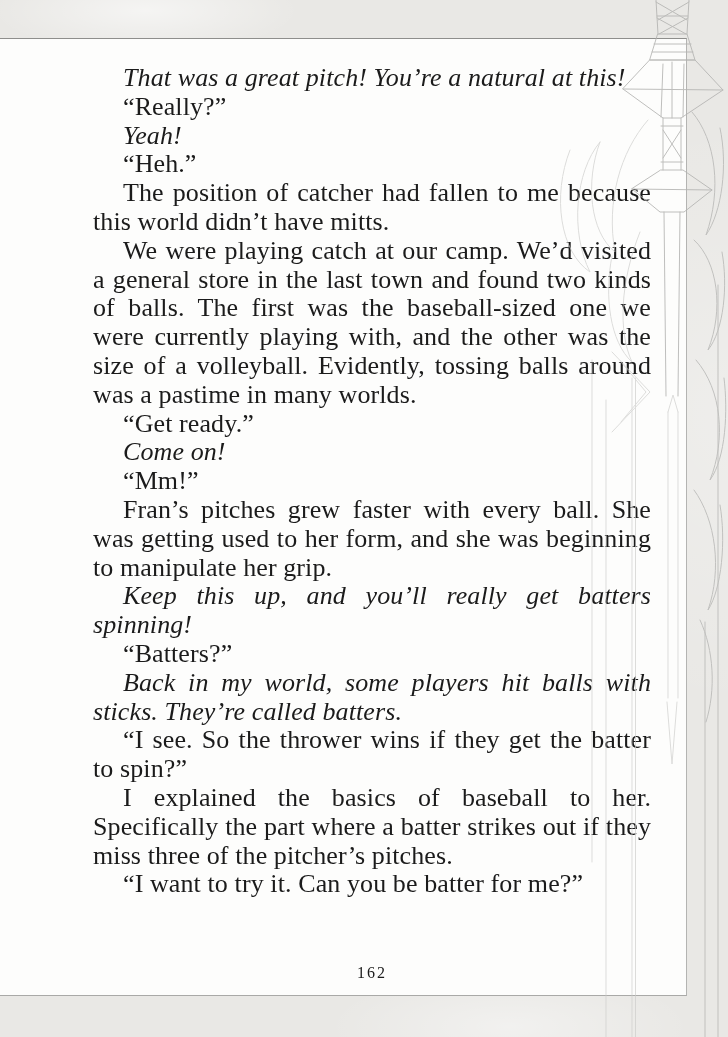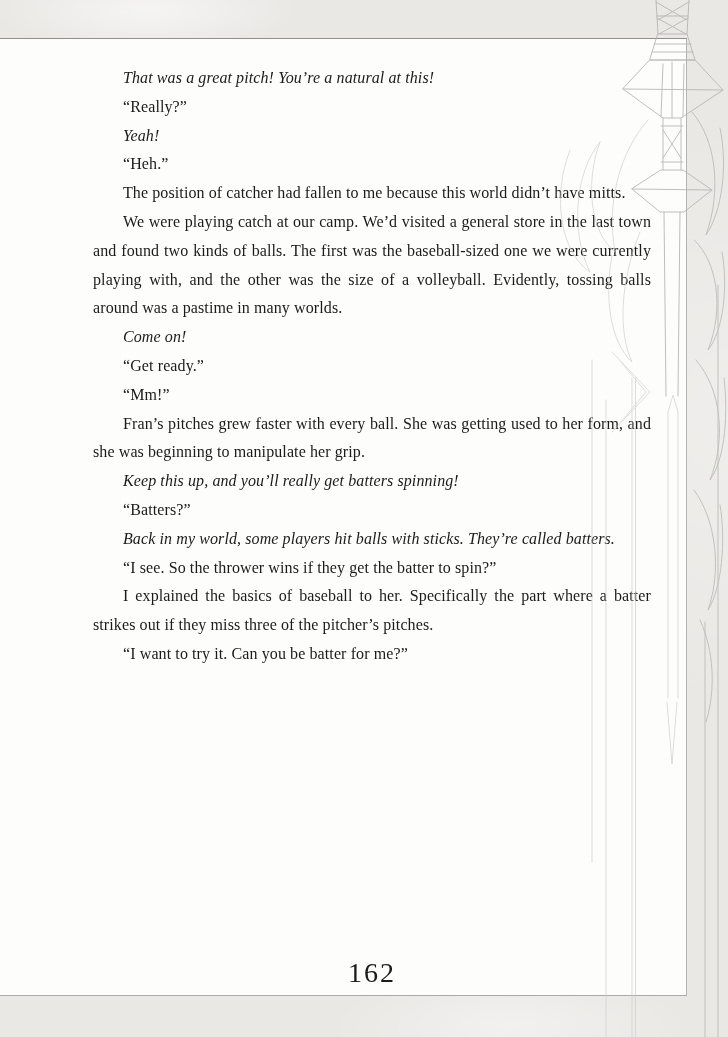--- a/index.html
+++ b/index.html
@@ -40,55 +40,55 @@
   .sword .onpage { stroke: var(--sword-faint, #cbcbc9); opacity: .65; }
   .sword .marginart { stroke: var(--sword-margin, #b6b6b4); opacity: .8; }
   .text-block {
     position: absolute;
     left: 93px; top: 25px;
     width: 558px;
     z-index: 3;
   }
   p.para {
     margin: 0;
-    font-size: 16px;
+    font-size: 26px;
     line-height: 28.8px;
     text-align: justify;
     text-indent: 30px;
     color: var(--ink, #1b1b1b);
     letter-spacing: 0.1px;
   }
   p.para.italic { font-style: italic; }
   .page-number {
     position: absolute;
     left: 93px; top: 922px;
     width: 558px;
     text-align: center;
-    font-size: 28px;
+    font-size: 16px;
     line-height: 24px;
     letter-spacing: 2px;
     color: var(--ink, #1b1b1b);
     z-index: 3;
   }
 </style>
 </head>
 <body>
 
 <div class="scene">
   <div class="page">
 
     <div class="text-block">
         <p class="para italic">That was a great pitch! You’re a natural at this!</p>
         <p class="para">“Really?”</p>
         <p class="para italic">Yeah!</p>
         <p class="para">“Heh.”</p>
         <p class="para">The position of catcher had fallen to me because this world didn’t have mitts.</p>
         <p class="para">We were playing catch at our camp. We’d visited a general store in the last town and found two kinds of balls. The first was the baseball-sized one we were currently playing with, and the other was the size of a volleyball. Evidently, tossing balls around was a pastime in many worlds.</p>
+        <p class="para">“Get ready.”</p>
         <p class="para italic">Come on!</p>
-        <p class="para">“Get ready.”</p>
         <p class="para">“Mm!”</p>
         <p class="para">Fran’s pitches grew faster with every ball. She was getting used to her form, and she was beginning to manipulate her grip.</p>
         <p class="para italic">Keep this up, and you’ll really get batters spinning!</p>
         <p class="para">“Batters?”</p>
         <p class="para italic">Back in my world, some players hit balls with sticks. They’re called batters.</p>
         <p class="para">“I see. So the thrower wins if they get the batter to spin?”</p>
         <p class="para">I explained the basics of baseball to her. Specifically the part where a batter strikes out if they miss three of the pitcher’s pitches.</p>
         <p class="para">“I want to try it. Can you be batter for me?”</p>
       </div>
 

